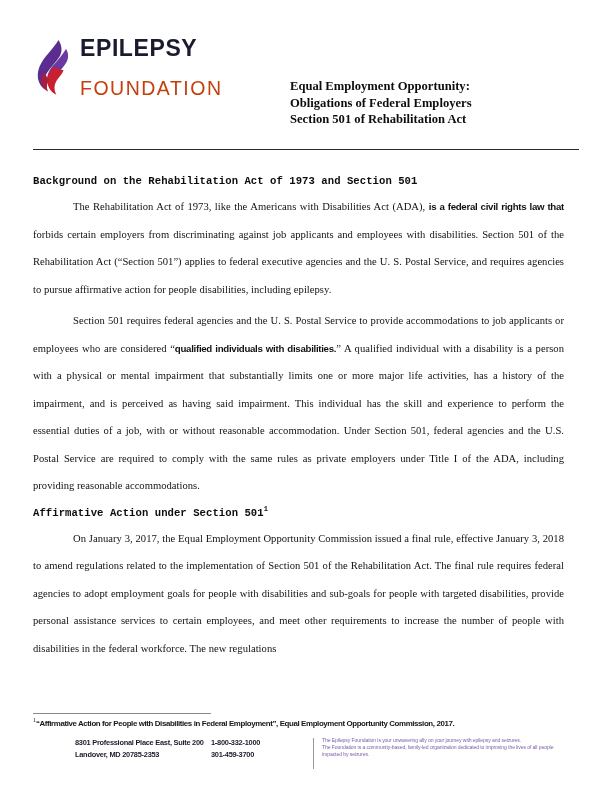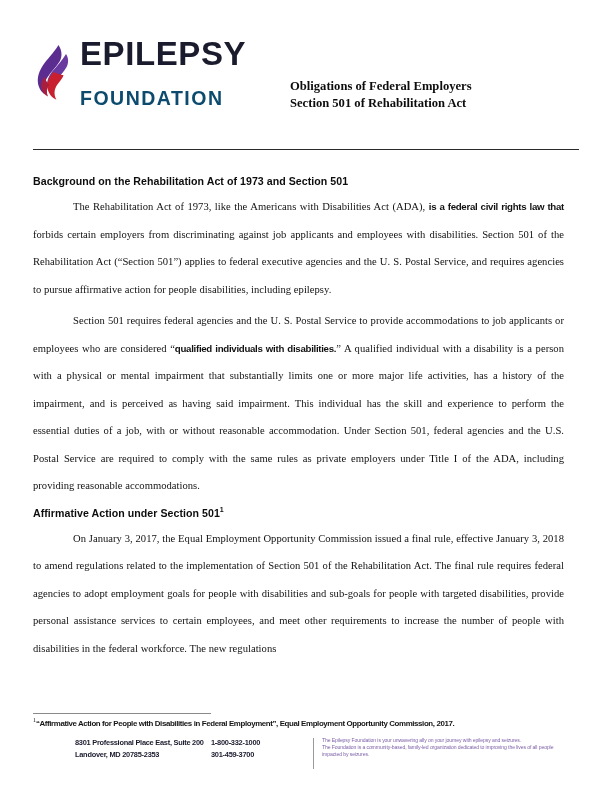--- a/index.html
+++ b/index.html
@@ -48,31 +48,31 @@
     margin-right: 7px;
   }
   .logo-words {
     display: block;
     line-height: 1;
   }
   .logo-epilepsy {
     display: block;
     font-family: "Liberation Sans", "DejaVu Sans", sans-serif;
     font-weight: bold;
-    font-size: 33px;
+    font-size: 23px;
     letter-spacing: 0.6px;
     color: #1b1b2e;
   }
   .logo-foundation {
     display: block;
     font-family: "Liberation Sans", "DejaVu Sans", sans-serif;
-    font-weight: bold;
+    font-weight: normal;
     font-size: 19.5px;
     letter-spacing: 1.5px;
-    color: #0c4a6e;
+    color: #c2410c;
     margin-top: 19px;
   }
 
   .doc-title {
     position: absolute;
     left: 290px;
     top: 78px;
     width: 290px;
     font-family: "Liberation Serif", "DejaVu Serif", serif;
     font-weight: bold;
@@ -94,21 +94,21 @@
   
   .content {
     position: absolute;
     left: 33px;
     top: 172px;
     width: 546px;
   }
 
   h2.section-head {
     margin: 0 0 3px 0;
-    font-family: Liberation Sans, sans-serif;
+    font-family: Liberation Mono, monospace;
     font-weight: bold;
     font-size: 10.6px;
     line-height: 18px;
     color: #0d0d0d;
     letter-spacing: 0.05px;
   }
   h2.section-head sup {
     font-size: 7px;
     vertical-align: super;
     line-height: 0;
@@ -228,20 +228,21 @@
         <path d="M20.5 28 C15.8 33.6, 13.6 38.6, 14.4 43.8 C15.2 49.2, 18.6 53.6, 23.4 55.8 C20.6 50.4, 21 45.4, 24.4 40.6 C26.6 37.4, 29.4 34.6, 30.6 31.2 C27.4 30.6, 23.8 29.6, 20.5 28 Z" fill="#C8202E"></path>
         <path d="M11.8 32.4 C8.6 36.6, 7.4 40.6, 8.6 44.8 C9.6 48.4, 12 51.2, 15 52.6 C13.2 48.4, 13.6 44.4, 16.2 40.6 C13.8 38.4, 12.4 35.6, 11.8 32.4 Z" fill="#A81E3C"></path>
       </svg>
       <span class="logo-words">
         <span class="logo-epilepsy">EPILEPSY</span>
         <span class="logo-foundation">FOUNDATION</span>
       </span>
     </div>
 
     <div class="doc-title">
+      <span>Equal Employment Opportunity:</span>
       <span>Obligations of Federal Employers</span>
       <span>Section 501 of Rehabilitation Act</span>
     </div>
 
     <div class="header-rule"></div>
   </div>
 
   <div class="content">
 
     <h2 class="section-head">

